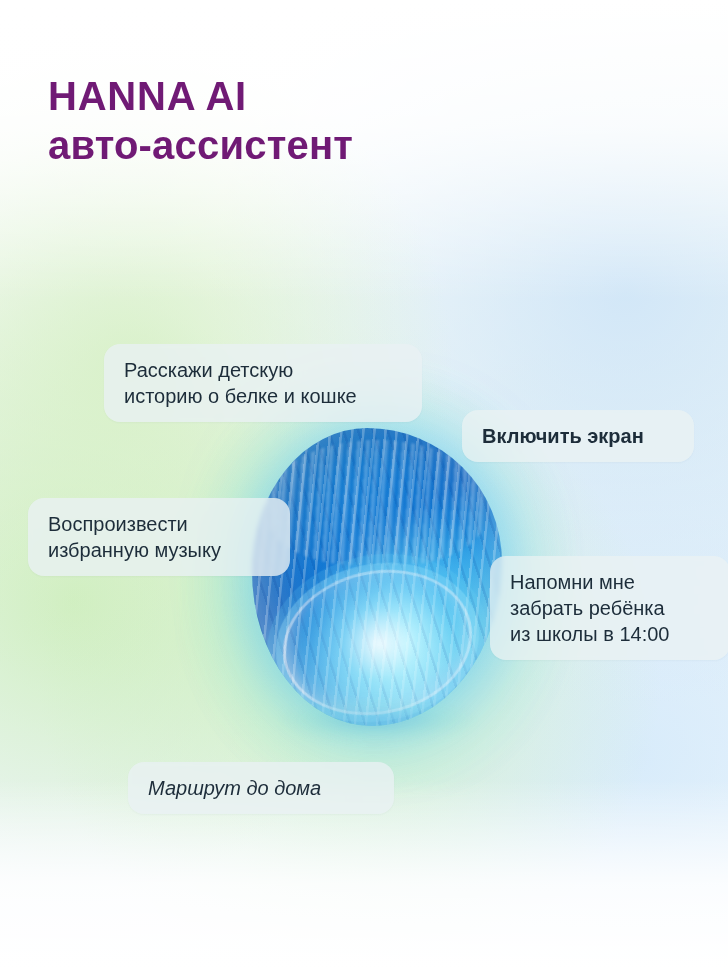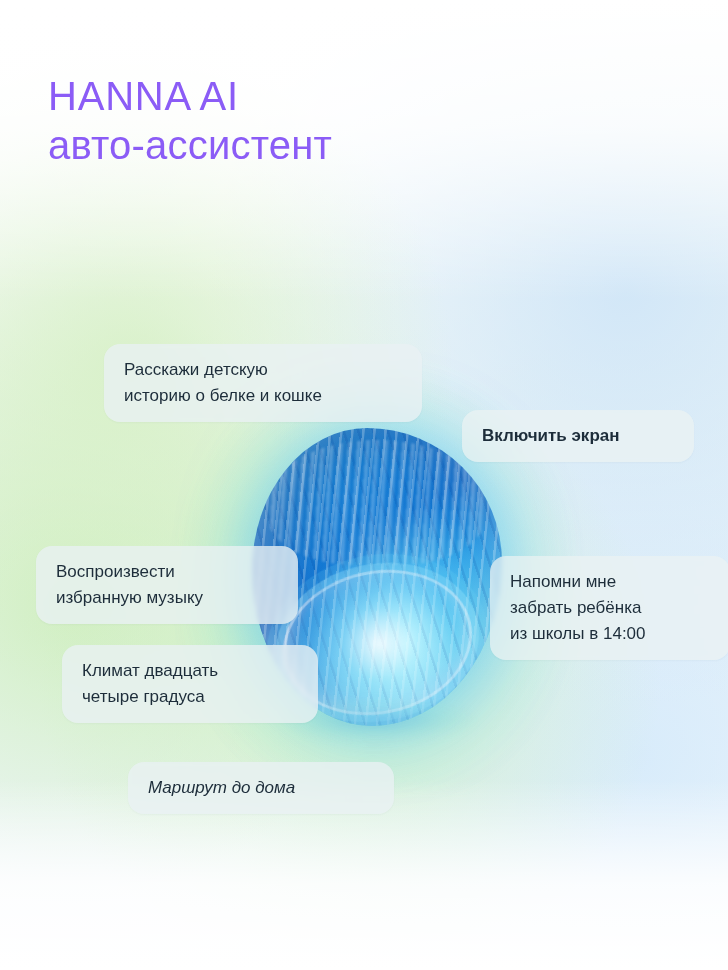--- a/index.html
+++ b/index.html
@@ -51,22 +51,22 @@
   
   .title-block {
     position: absolute;
     left: 48px;
     top: 72px;
     z-index: 6;
   }
   .title-line {
     font-size: 40px;
     line-height: 49px;
-    font-weight: 400;
-    color: #8b5cf6;
+    font-weight: 700;
+    color: #701a75;
     letter-spacing: 0.2px;
     white-space: nowrap;
   }
   .title-line.brand {
     letter-spacing: 0.8px;
   }
 
   
   .orb-wrap {
     position: absolute;
@@ -168,32 +168,32 @@
   }
 
   
   .chip {
     position: absolute;
     z-index: 5;
     background: rgba(233,241,243,0.78);
     border-radius: 16px;
     padding: 13px 20px;
     color: #1d2d3a;
-    font-size: 17px;
+    font-size: 20px;
     line-height: 26px;
     backdrop-filter: blur(2px);
     box-shadow: 0 1px 2px rgba(40,80,110,0.04);
   }
   .chip.light {
     background: rgba(235,242,243,0.72);
   }
 
   #chip-story   { left: 104px; top: 344px;  width: 278px; }
   #chip-screen  { left: 462px; top: 410px;  width: 192px; font-weight: bold; }
-  #chip-music   { left: 36px;  top: 498px;  width: 222px; margin-top: 48px; }
+  #chip-music   { left: 28px;  top: 498px;  width: 222px; }
   #chip-remind  { left: 490px; top: 556px;  width: 200px; }
   #chip-climate { left: 62px;  top: 645px;  width: 216px; }
   #chip-route   { left: 128px; top: 762px;  width: 226px; font-style: italic; }
   #chip-places  { left: 432px; top: 738px;  width: 212px; }
 
   .chip-text {
     display: block;
   }
 </style>
 </head>
@@ -228,22 +228,19 @@
   </div>
 
   <div class="chip" id="chip-music">
     <span class="chip-text">Воспроизвести<br>избранную музыку</span>
   </div>
 
   <div class="chip light" id="chip-remind">
     <span class="chip-text">Напомни мне<br>забрать ребёнка<br>из школы в 14:00</span>
   </div>
 
-  <div class="chip" id="chip-climate">
-    <span class="chip-text">Климат двадцать<br>четыре градуса</span>
-  </div>
 
   <div class="chip" id="chip-route">
     <span class="chip-text">Маршрут до дома</span>
   </div>
 
 
 </div>
 
 </body></html>

